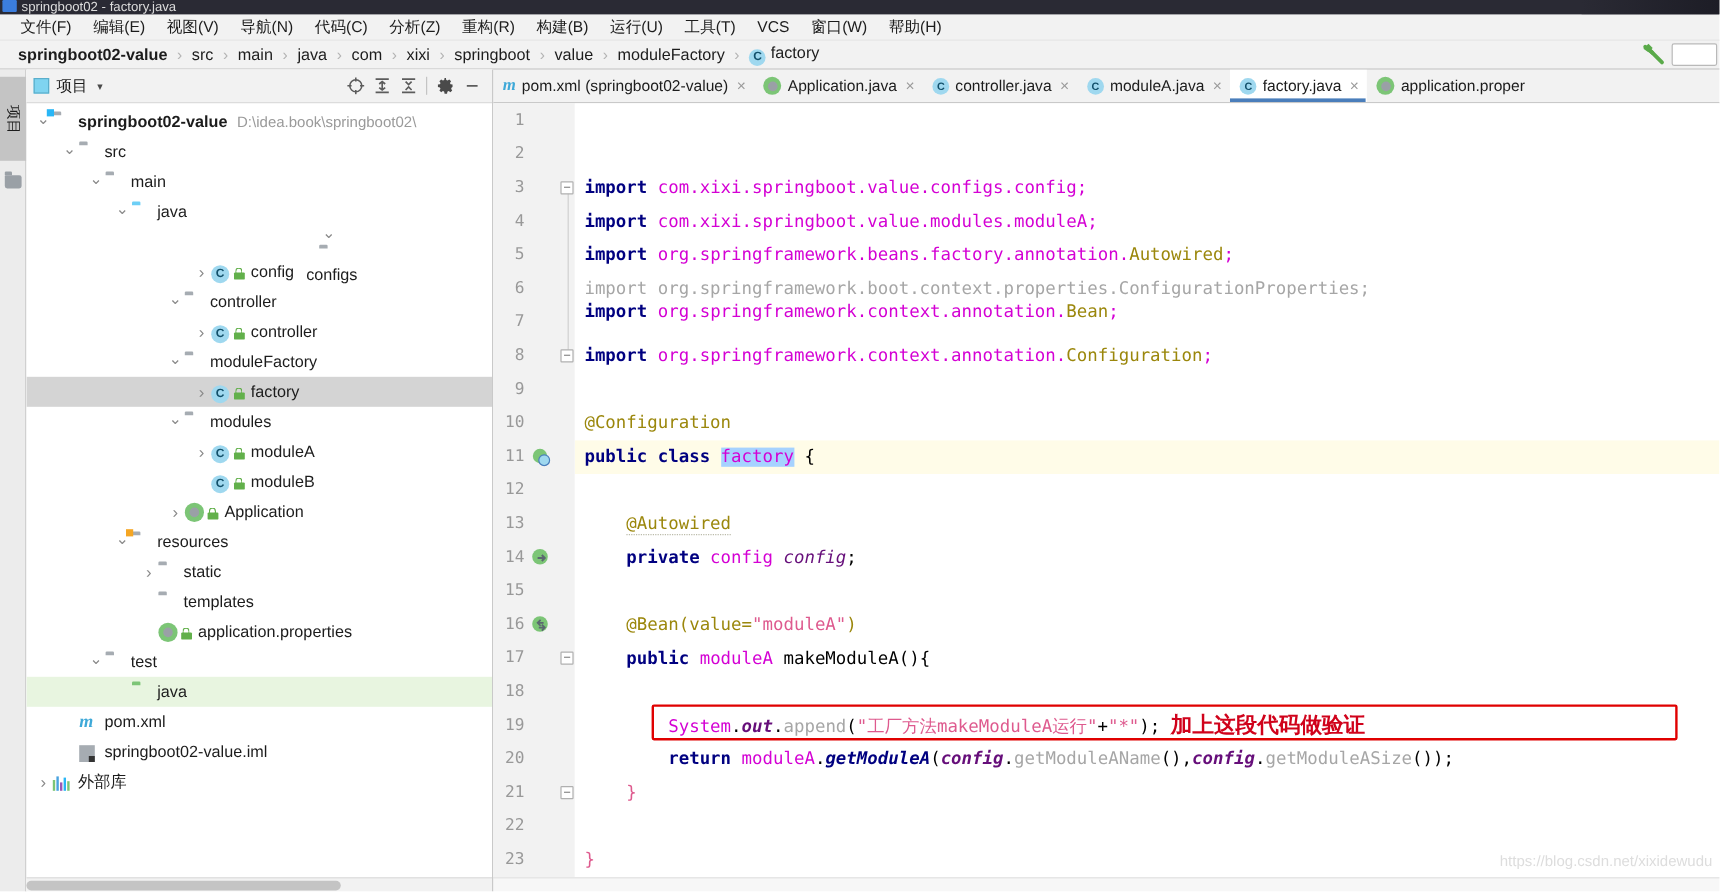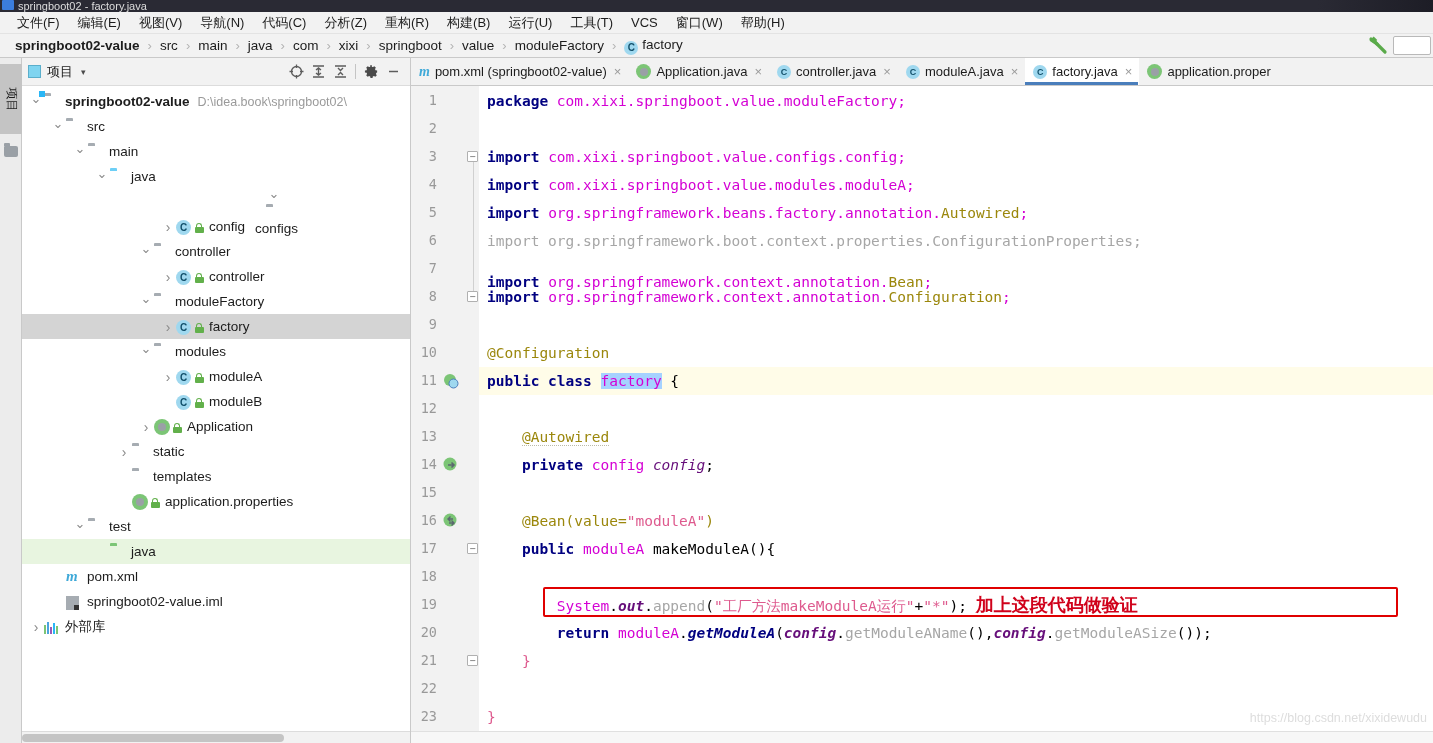--- a/index.html
+++ b/index.html
@@ -355,20 +355,25 @@
           <span class="nm">moduleB</span>
         </div>
         <div class="row" style="padding-left: 116px;">
           <span class="arrow closed"></span>
           <span class="ico"><span class="springico"></span></span>
           <span class="lock">
             <i></i>
             <b></b>
           </span>
           <span class="nm">Application</span>
+        </div>
+        <div class="row" style="padding-left: 72px;">
+          <span class="arrow open"></span>
+          <span class="ico"><span class="fld"><span class="corner orange"></span></span></span>
+          <span class="nm">resources</span>
         </div>
         <div class="row" style="padding-left: 94px;">
           <span class="arrow closed"></span>
           <span class="ico"><span class="fld"></span></span>
           <span class="nm">static</span>
         </div>
         <div class="row" style="padding-left: 94px;">
           <span class="arrow"></span>
           <span class="ico"><span class="fld"></span></span>
           <span class="nm">templates</span>
@@ -498,27 +503,26 @@
             </svg></div>
           <div class="fold" style="top: 65px;">−</div>
           <div class="fold" style="top: 205px;">−</div>
           <div class="fold" style="top: 457px;">−</div>
           <div class="fold" style="top: 569px;">−</div>
         </div>
       <div id="codearea">
           <div class="hlrow" style="top: 281px;"></div>
         <div id="redbox" style="top: 501px; left: 64px; width: 855px; height: 30px; border-color: rgb(224, 0, 0);"></div>
         <div id="watermark">https://blog.csdn.net/xixidewudu</div>
-      <div class="cl" style="top: 1px;"><span class="kw">package</span> <span class="pkg">com.xixi.springboot.value.moduleFactory</span><span class="pkg">;</span></div>
           <div class="cl" style="top: 29px;"></div>
           <div class="cl" style="top: 57px; text-align: right;"><span class="kw">import</span> <span class="pkg">com.xixi.springboot.value.configs.config;</span></div>
           <div class="cl" style="top: 85px;"><span class="kw">import</span> <span class="pkg">com.xixi.springboot.value.modules.moduleA;</span></div>
           <div class="cl" style="top: 113px;"><span class="kw">import</span> <span class="pkg">org.springframework.beans.factory.annotation.</span><span class="ann">Autowired</span><span class="pkg">;</span></div>
           <div class="cl" style="top: 141px;"><span class="gray">import org.springframework.boot.context.properties.ConfigurationProperties;</span></div>
-          <div class="cl" style="top: 182px; text-align: right;"><span class="kw">import</span> <span class="pkg">org.springframework.context.annotation.</span><span class="ann">Bean</span><span class="pkg">;</span></div>
+          <div class="cl" style="top: 160px; text-align: right;"><span class="kw">import</span> <span class="pkg">org.springframework.context.annotation.</span><span class="ann">Bean</span><span class="pkg">;</span></div>
           <div class="cl" style="top: 197px;"><span class="kw">import</span> <span class="pkg">org.springframework.context.annotation.</span><span class="ann">Configuration</span><span class="pkg">;</span></div>
           <div class="cl" style="top: 225px;"></div>
           <div class="cl" style="top: 253px;"><span class="ann">@Configuration</span></div>
           <div class="cl" style="top: 281px;"><span class="kw">public class</span> <span class="hlword typ">factory</span> <span class="plain">{</span></div>
           <div class="cl" style="top: 309px;"></div>
           <div class="cl" style="top: 337px;">    <span class="ann" style="border-bottom:1px dotted #bba">@Autowired</span></div>
           <div class="cl" style="top: 365px;">    <span class="kw">private</span> <span class="typ">config</span> <span class="fldi">config</span><span class="plain">;</span></div>
           <div class="cl" style="top: 393px;"></div>
           <div class="cl" style="top: 421px;">    <span class="ann">@Bean(value=</span><span class="str">"moduleA"</span><span class="ann">)</span></div>
           <div class="cl" style="top: 449px;">    <span class="kw">public</span> <span class="typ">moduleA</span> <span class="plain">makeModuleA(){</span></div>

